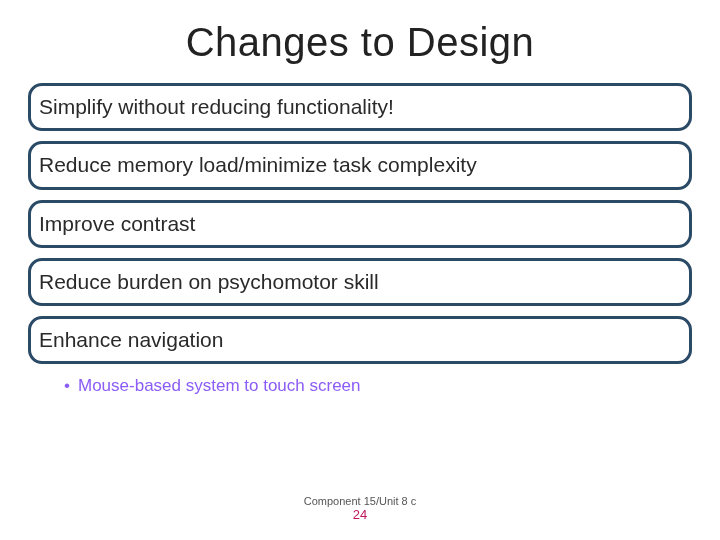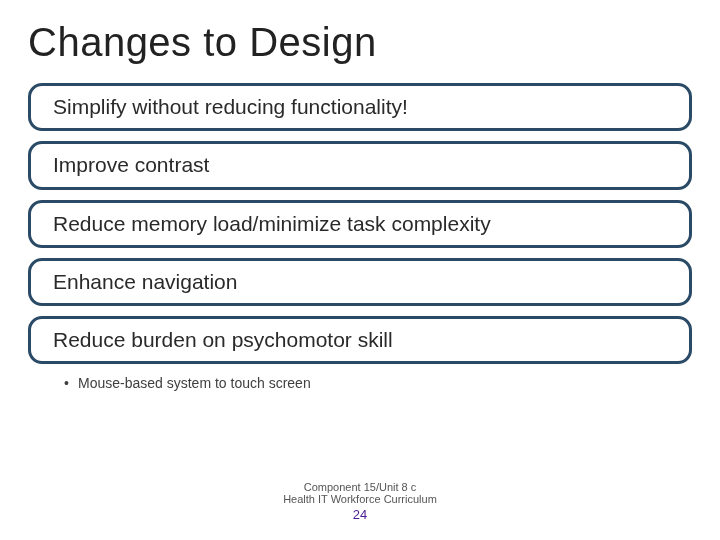--- a/index.html
+++ b/index.html
@@ -8,43 +8,43 @@
     width: 720px;
     height: 540px;
     position: relative;
     padding: 20px 28px 0 28px;
   }
   .title {
     font-family: Verdana, Geneva, sans-serif;
     font-size: 40px;
     font-weight: 400;
     color: #222;
-    text-align: left;
+    text-align: center;
     margin-bottom: 18px;
     letter-spacing: 0.5px;
   }
   .pill {
     border: 3px solid #2a4a66;
     border-radius: 14px;
-    padding: 8px 14px 8px 22px;
+    padding: 8px 14px 8px 8px;
     margin-bottom: 10px;
     background: #ffffff;
   }
   .pill-text {
     font-size: 21px;
     color: #2a2a2a;
     line-height: 1.25;
   }
   .subbullets {
     margin: 4px 0 0 36px;
     list-style: none;
   }
   .subbullets li {
-    font-size: 14px;
-    color: #404040;
+    font-size: 17px;
+    color: #8b5cf6;
     line-height: 1.4;
     position: relative;
     padding-left: 14px;
   }
   .subbullets li::before {
     content: "•";
     position: absolute;
     left: 0;
     top: 0;
   }
@@ -60,49 +60,48 @@
     font-size: 11px;
     color: #555;
     flex-direction: column;
   }
   .footer .center {
     text-align: center;
     line-height: 1.25;
   }
   .footer .right {
     font-size: 13px;
-    color: #4c1d95;
+    color: #be185d;
   }
 </style>
 </head>
 <body>
 
 <div class="slide">
   <h1 class="title">Changes to Design</h1>
 
   <div class="pill">
     <div class="pill-text">Simplify without reducing functionality!</div>
   </div>
   <div class="pill">
+    <div class="pill-text">Reduce memory load/minimize task complexity</div>
+  </div>
+  <div class="pill">
     <div class="pill-text">Improve contrast</div>
   </div>
   <div class="pill">
-    <div class="pill-text">Reduce memory load/minimize task complexity</div>
+    <div class="pill-text">Reduce burden on psychomotor skill</div>
   </div>
   <div class="pill">
     <div class="pill-text">Enhance navigation</div>
-  </div>
-  <div class="pill">
-    <div class="pill-text">Reduce burden on psychomotor skill</div>
   </div>
 
   <ul class="subbullets">
     <li>Mouse-based system to touch screen</li>
   </ul>
 
   <div class="footer">
     <div class="left">Component 15/Unit 8 c</div>
     <div class="center">
-      <div>Health IT Workforce Curriculum</div>
     </div>
     <div class="right">24</div>
   </div>
 </div>
 
 </body></html>

